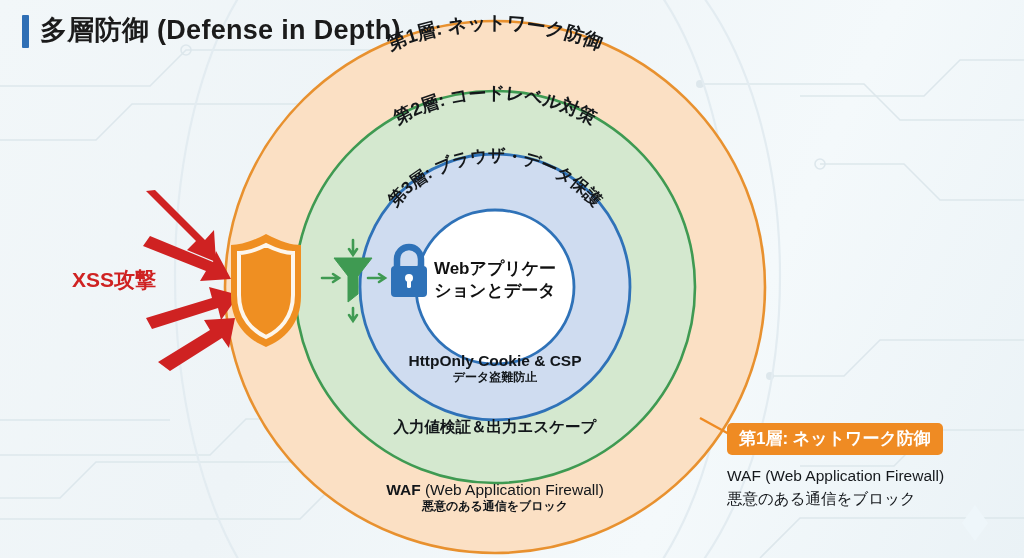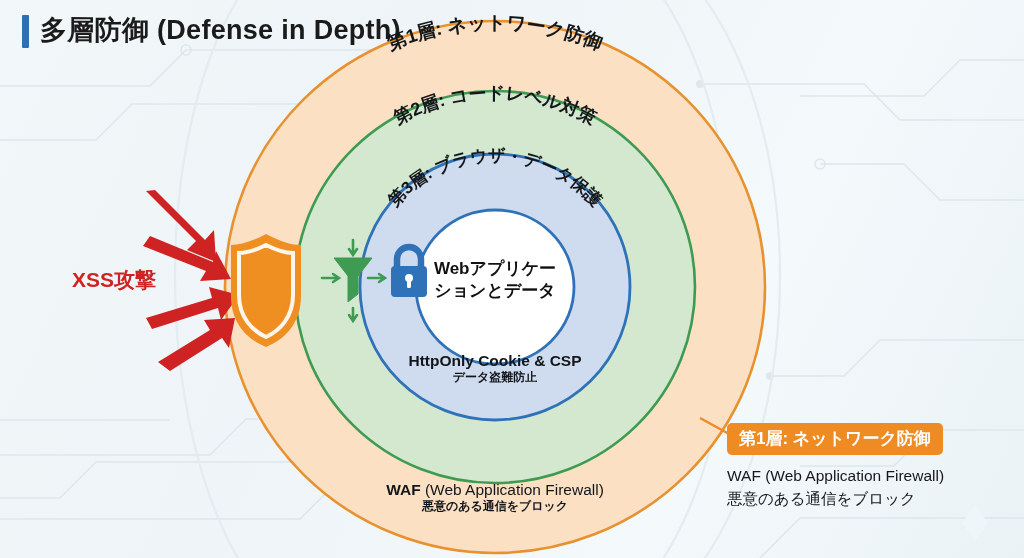--- a/index.html
+++ b/index.html
@@ -142,20 +142,21 @@
   <div>Webアプリケー</div>
   <div>ションとデータ</div>
 </div>
 
 <div class="tblock" style="top:352px">
   <div class="l1">HttpOnly Cookie &amp; CSP</div>
   <div class="l2">データ盗難防止</div>
 </div>
 
 <div class="tblock" style="top:418px">
+  <div class="l1">入力値検証＆出力エスケープ</div>
 </div>
 
 <div class="tblock" style="top:481px">
   <div class="l1"><span>WAF</span><span class="reg"> (Web Application Firewall)</span></div>
   <div class="l2">悪意のある通信をブロック</div>
 </div>
 
 <div id="xss-label">XSS攻撃</div>
 
 <div id="callout">

